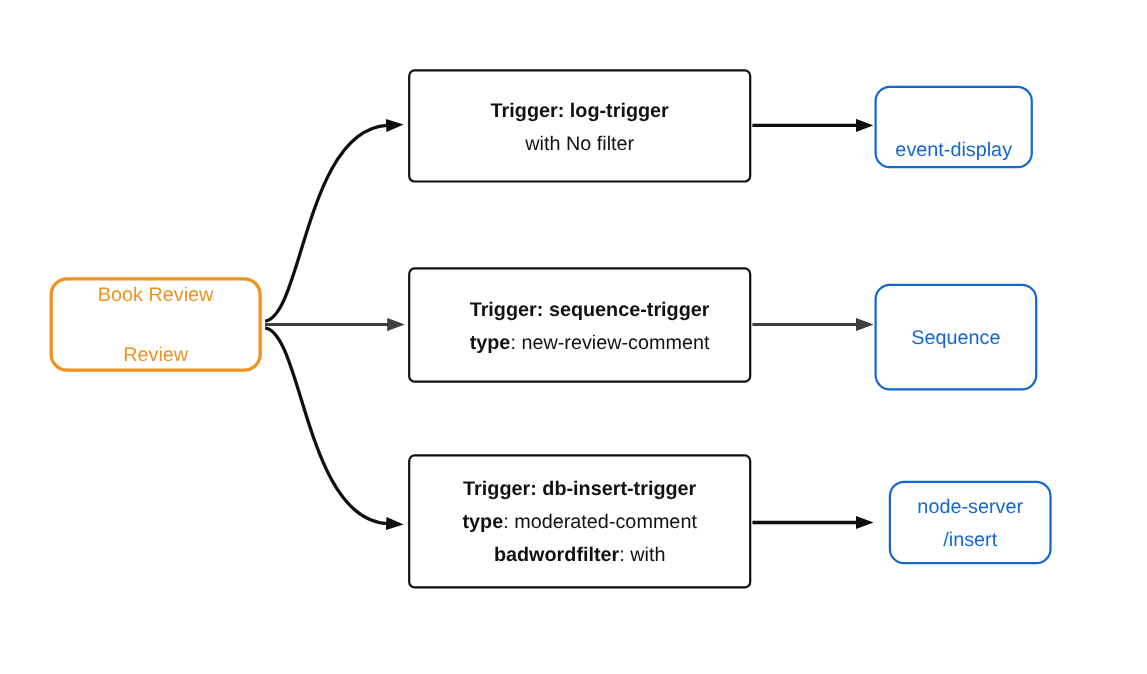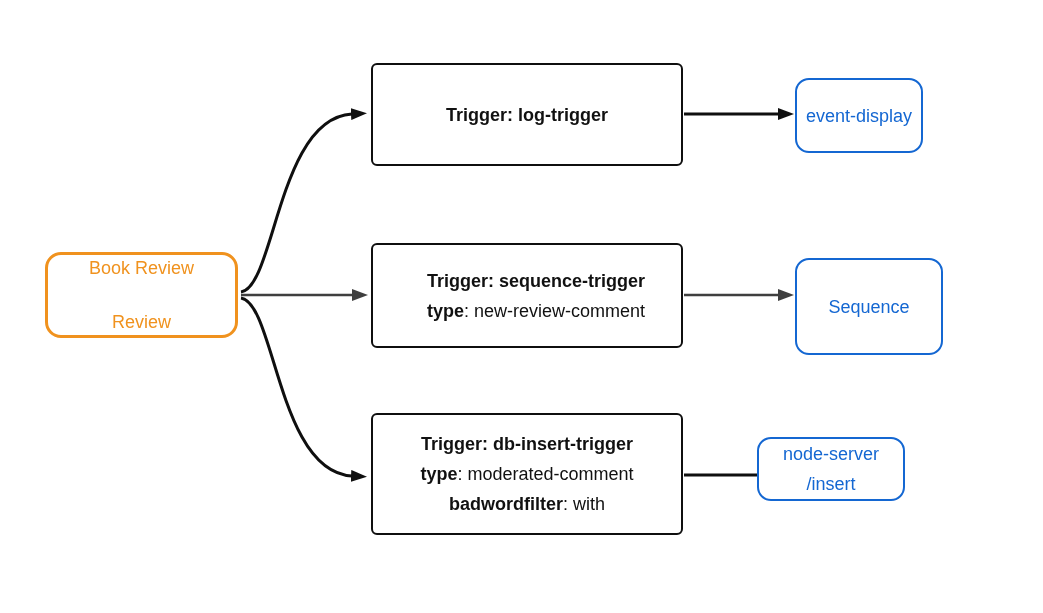--- a/index.html
+++ b/index.html
@@ -90,39 +90,40 @@
     <path class="edge-black" d="M 684 475 L 779 475" marker-end="url(#ah-black)"></path>
   </svg>
 
   <div class="box broker" style="left:45px; top:252px; width:193px; height:86px;gap:24px;">
     <div class="line">Book Review</div>
     <div class="line">Review</div>
   </div>
 
   <div class="box trigger" style="left:371px; top:63px; width:312px; height:103px;">
     <div class="line strong">Trigger: log-trigger</div>
+    <div class="line"><b></b><span>with No filter</span></div>
   </div>
 
   <div class="box trigger" style="left:371px; top:243px; width:312px; height:105px;padding-left:18px;">
     <div class="line strong">Trigger: sequence-trigger</div>
     <div class="line"><b>type</b><span>: new-review-comment</span></div>
   </div>
 
   <div class="box trigger" style="left:371px; top:413px; width:312px; height:122px;">
     <div class="line strong">Trigger: db-insert-trigger</div>
     <div class="line"><b>type</b><span>: moderated-comment</span></div>
     <div class="line"><b>badwordfilter</b><span>: with</span></div>
   </div>
 
-  <div class="box sink" style="left:795px; top:78px; width:128px; height:75px;">
+  <div class="box sink" style="left:795px; top:78px; width:144px; height:75px;justify-content:flex-end;">
     <div class="line">event-display</div>
   </div>
 
   <div class="box sink" style="left:795px; top:258px; width:148px; height:97px;">
     <div class="line">Sequence</div>
   </div>
 
-  <div class="box sink" style="left:757px; top:437px; width:148px; height:64px;">
+  <div class="box sink" style="left:808px; top:437px; width:148px; height:76px;">
     <div class="line">node-server</div>
     <div class="line">/insert</div>
   </div>
 
 </div>
 
 </body></html>

